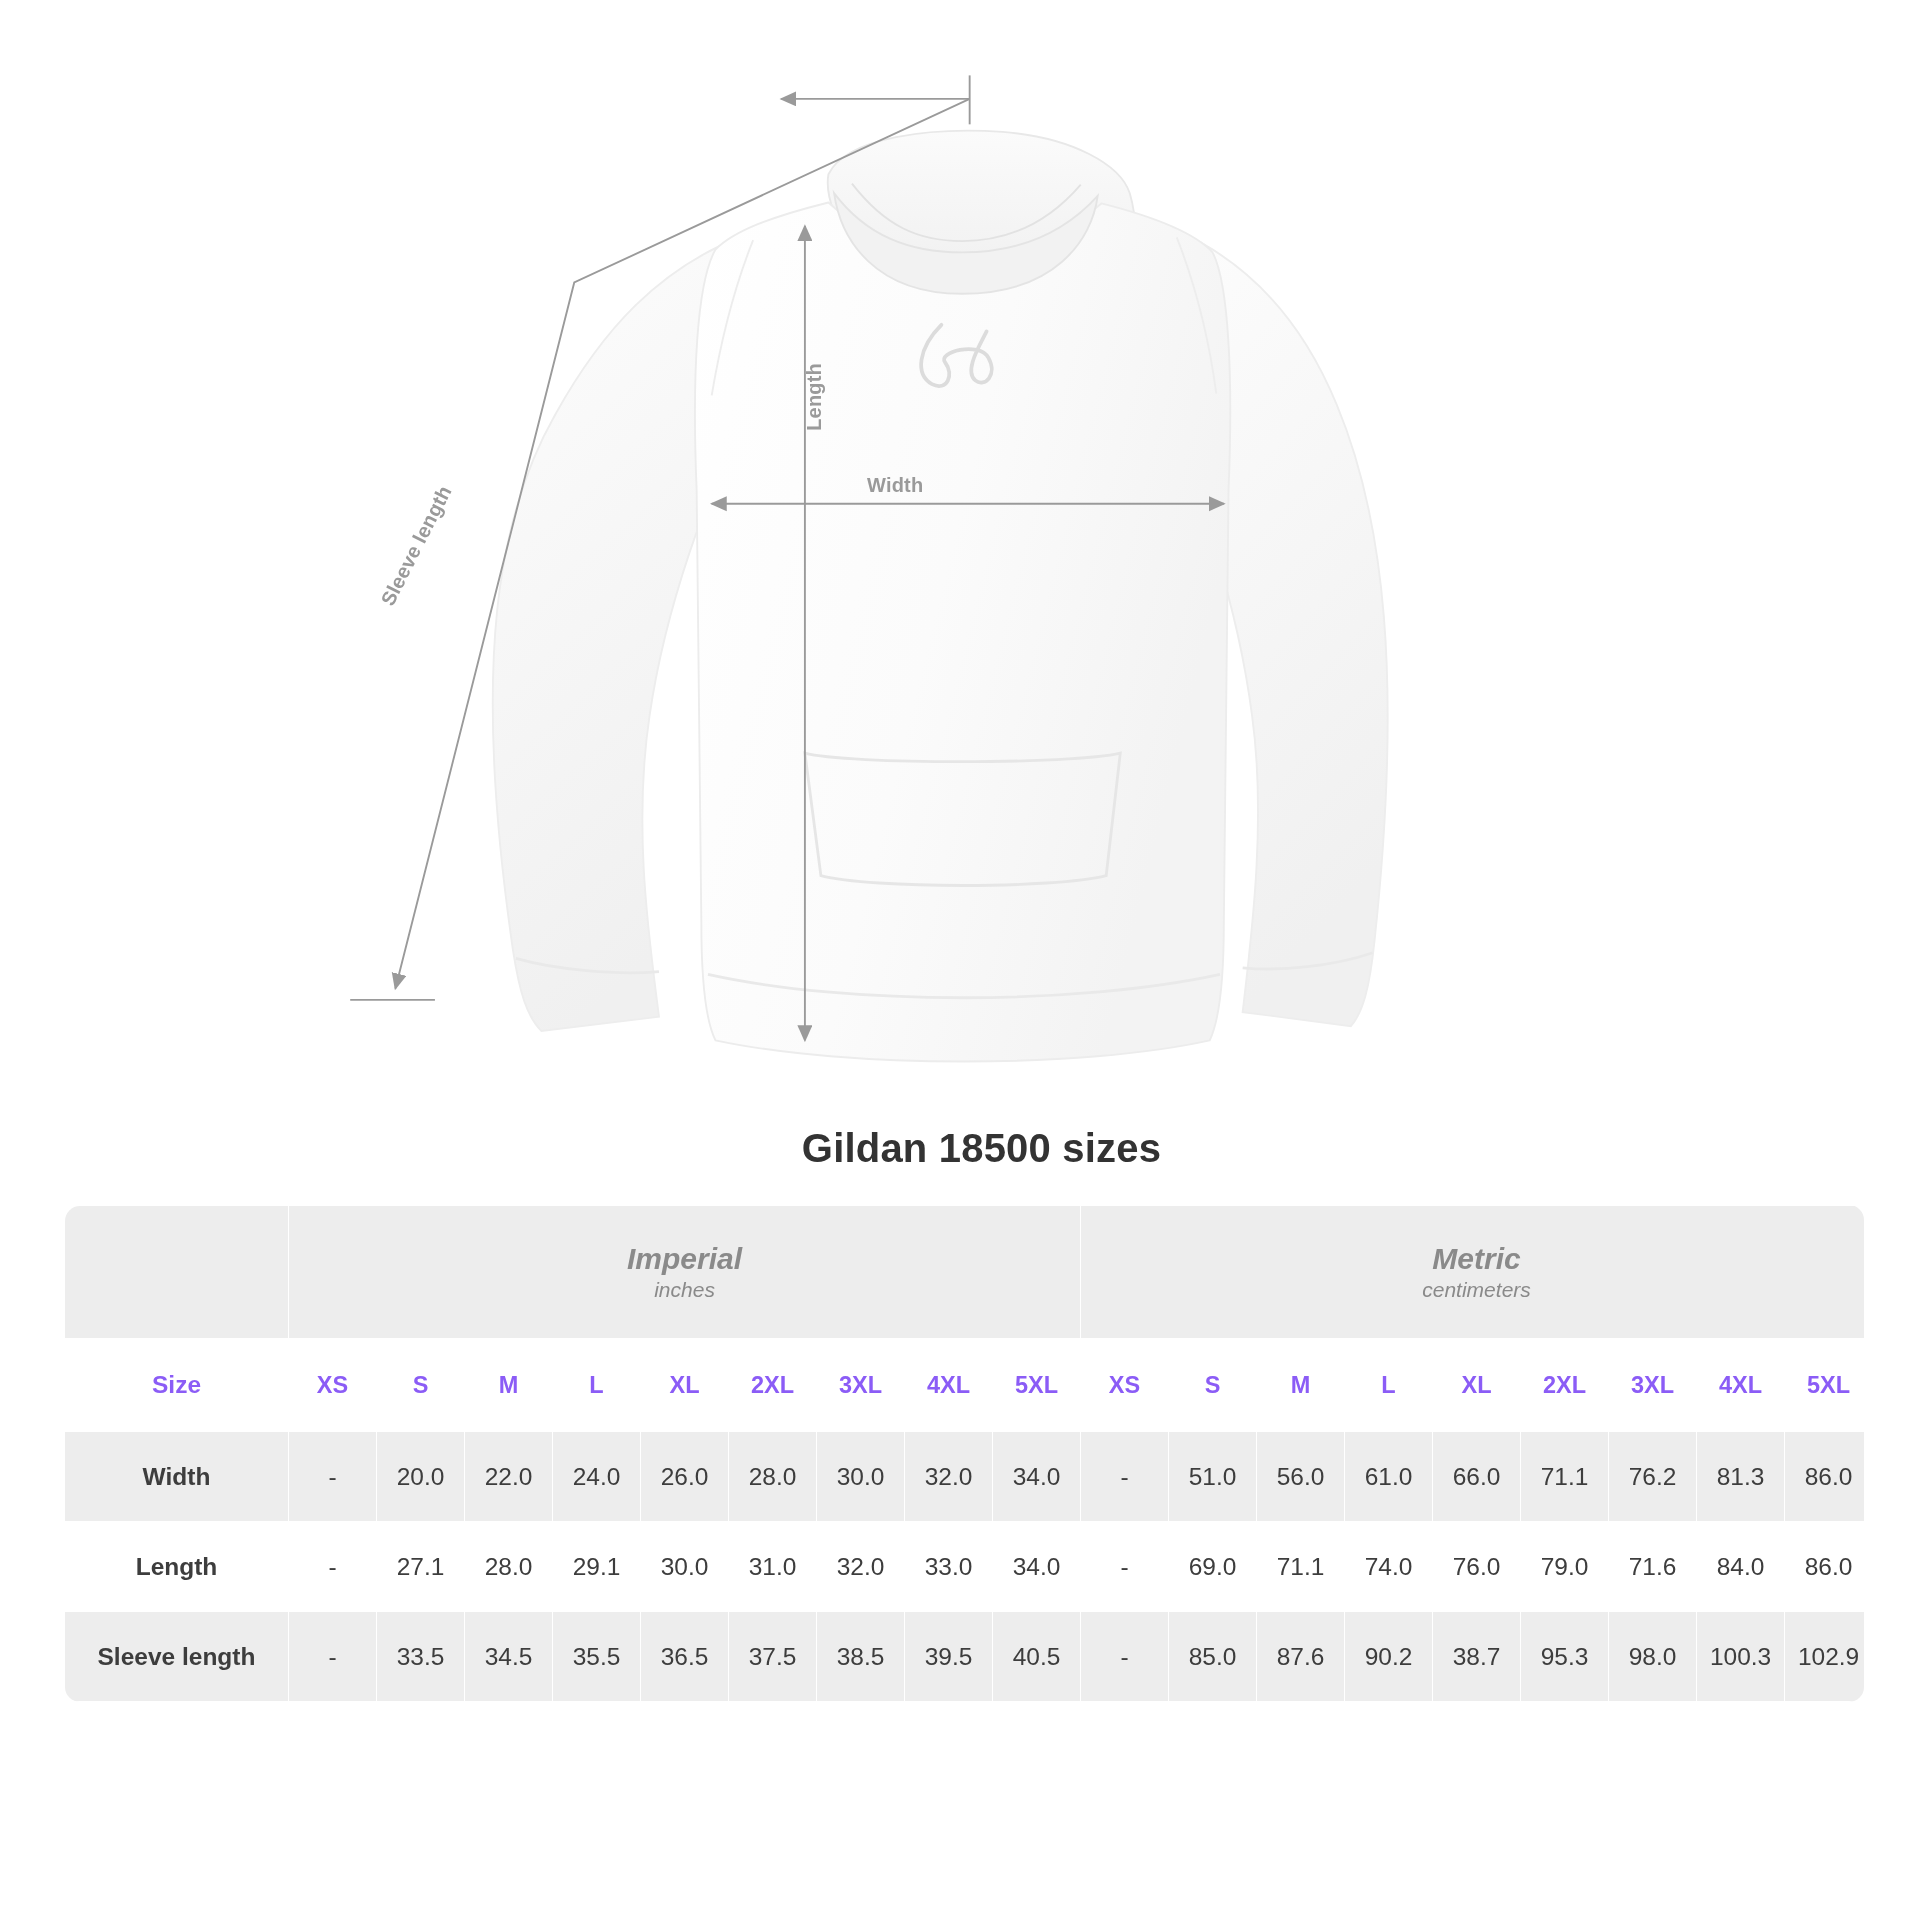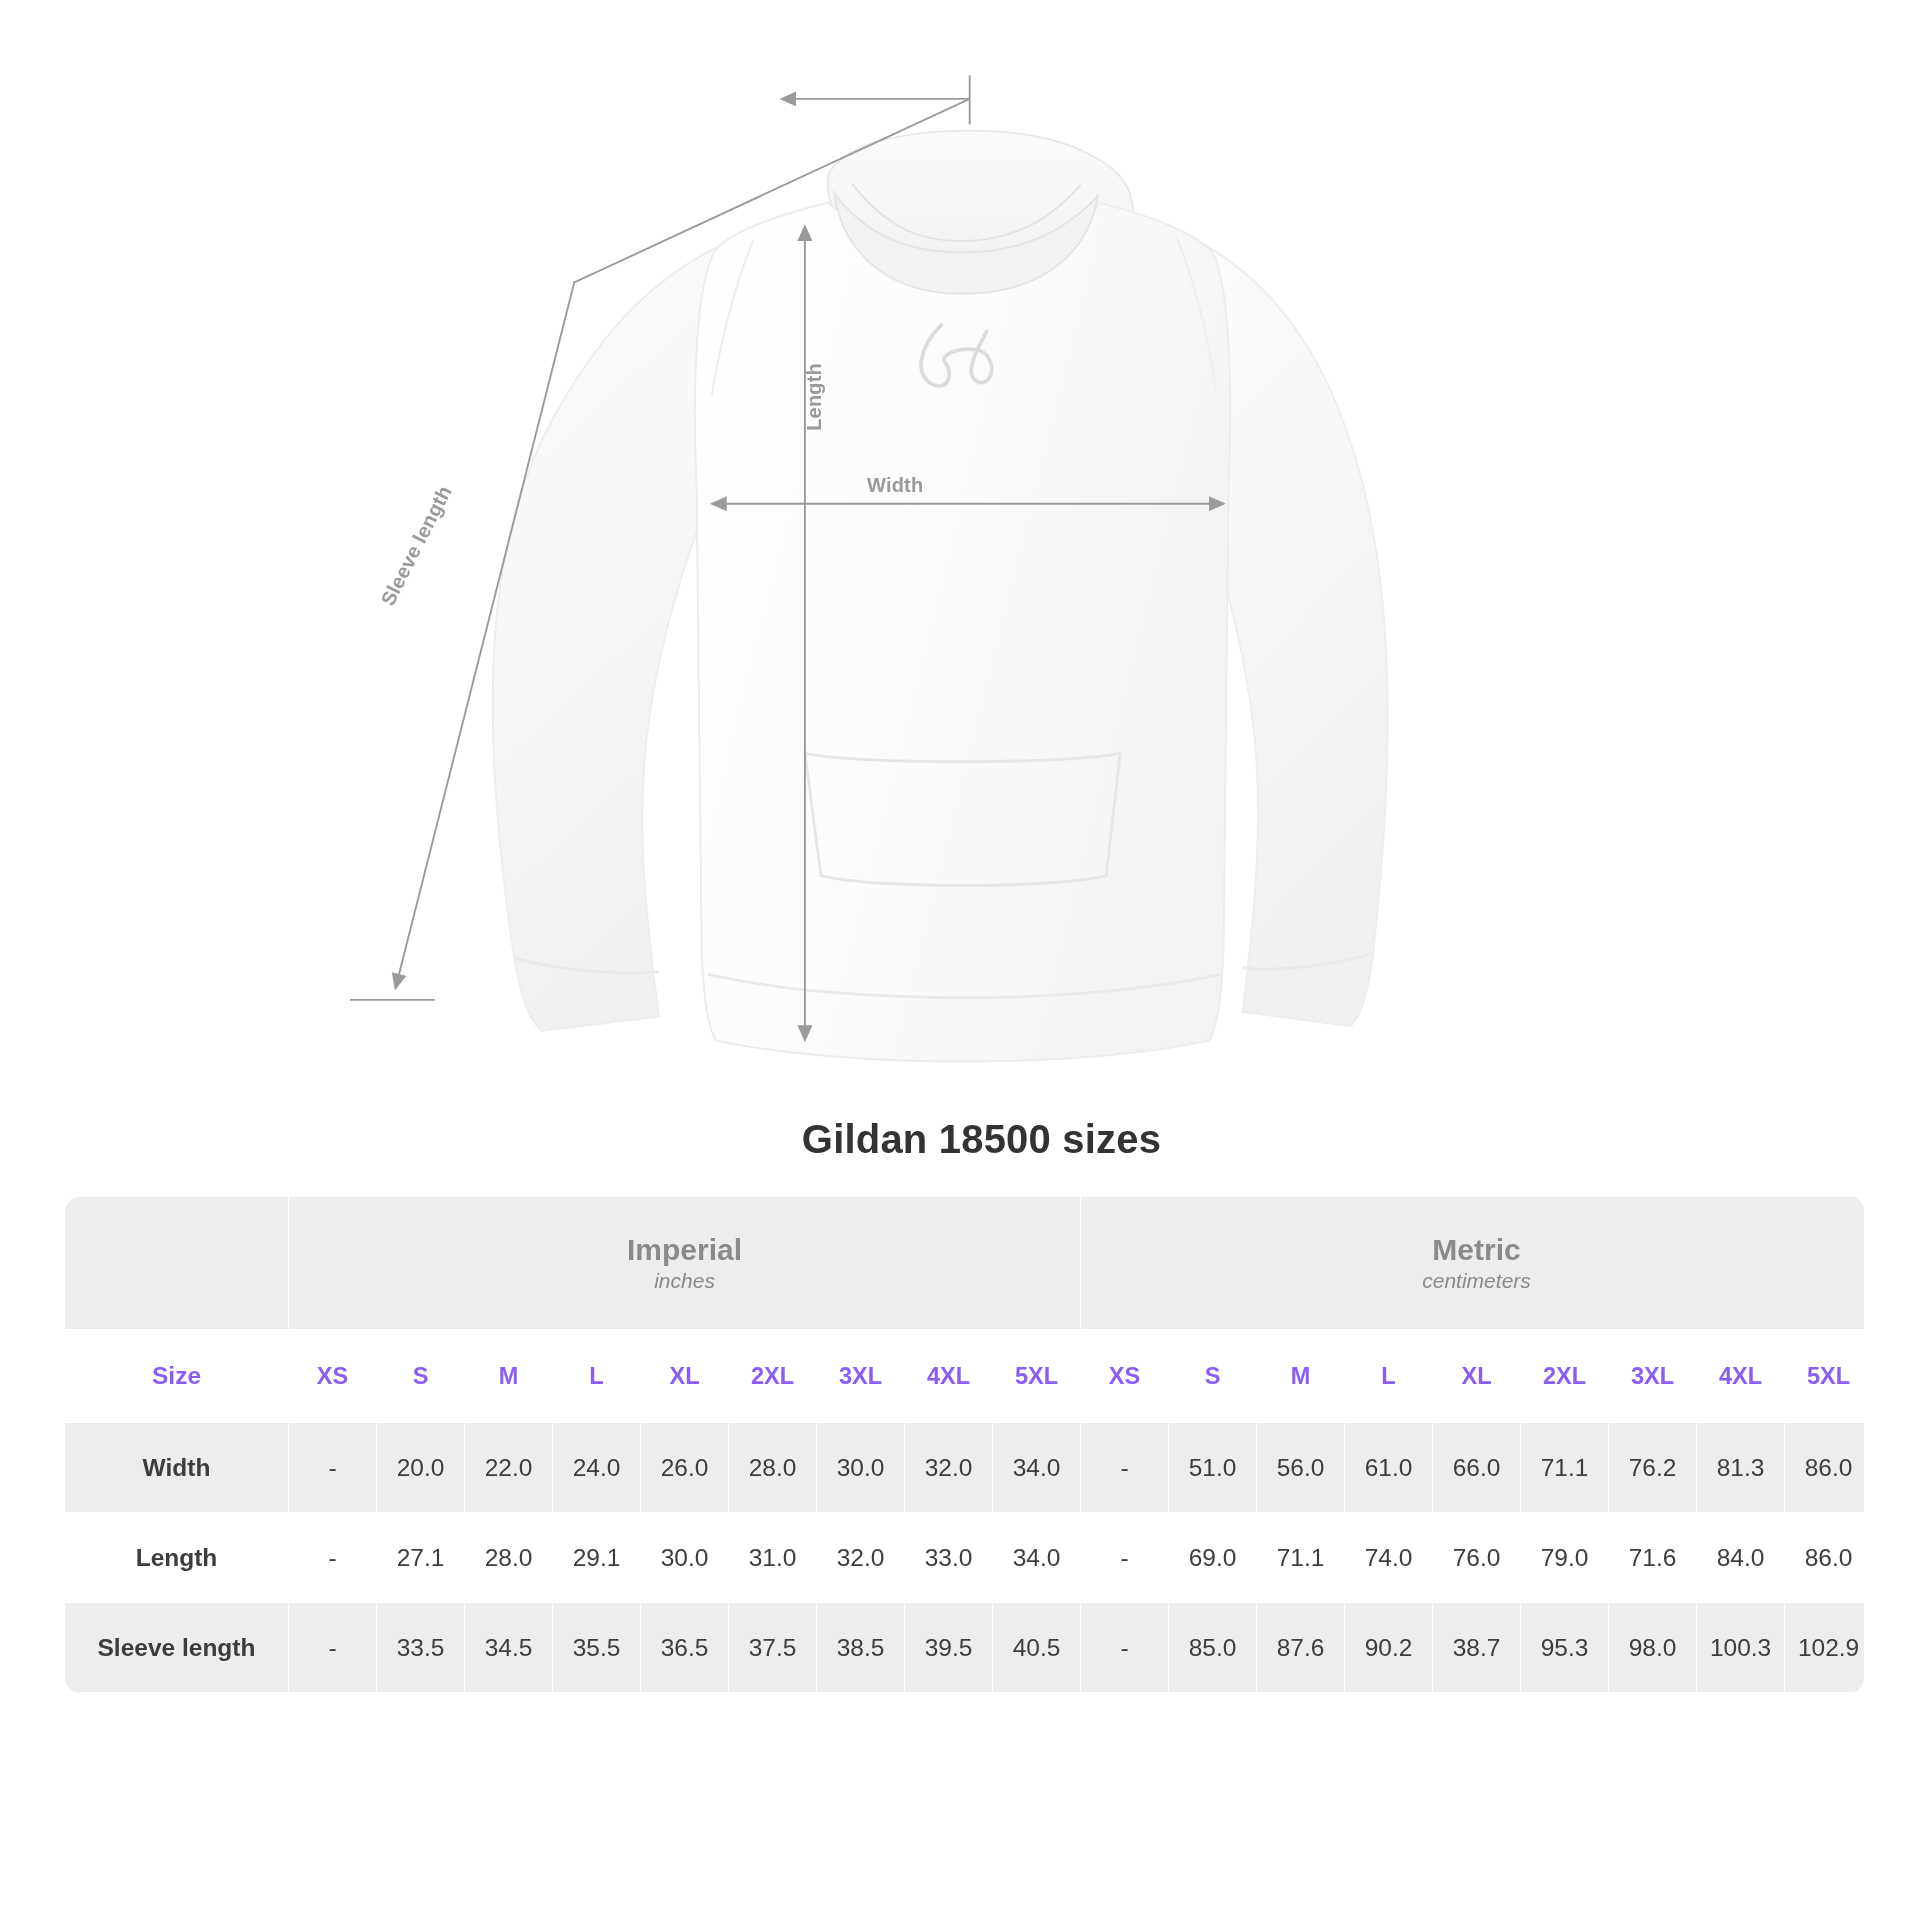--- a/index.html
+++ b/index.html
@@ -48,21 +48,21 @@
   .dim-label.sleeve-label {
     left: 405px; top: 480px;
     writing-mode: vertical-rl;
     transform: rotate(180deg) rotate(27deg);
     transform-origin: center center;
   }
 
   
   .title-block {
     text-align: center;
-    margin-top: 6px;
+    margin-top: 15px;
     padding-left: 35px;
   }
   .chart-title {
     font-size: 40px;
     font-weight: bold;
     color: #333333;
     letter-spacing: 0.2px;
   }
   .chart-note {
     margin-top: 17px;
@@ -94,20 +94,21 @@
     padding: 0;
   }
   .unit-row td.corner-left {
     border-top-left-radius: 15px;
   }
   .unit-row td.corner-right {
     border-top-right-radius: 15px;
   }
   .unit-name {
     font-size: 30px;
+    font-style: italic;
     font-weight: bold;
     color: #8a8a8a;
   }
   .unit-sub {
     font-size: 21px;
     font-style: italic;
     color: #8a8a8a;
     margin-top: 2px;
     text-align: center;
   }

